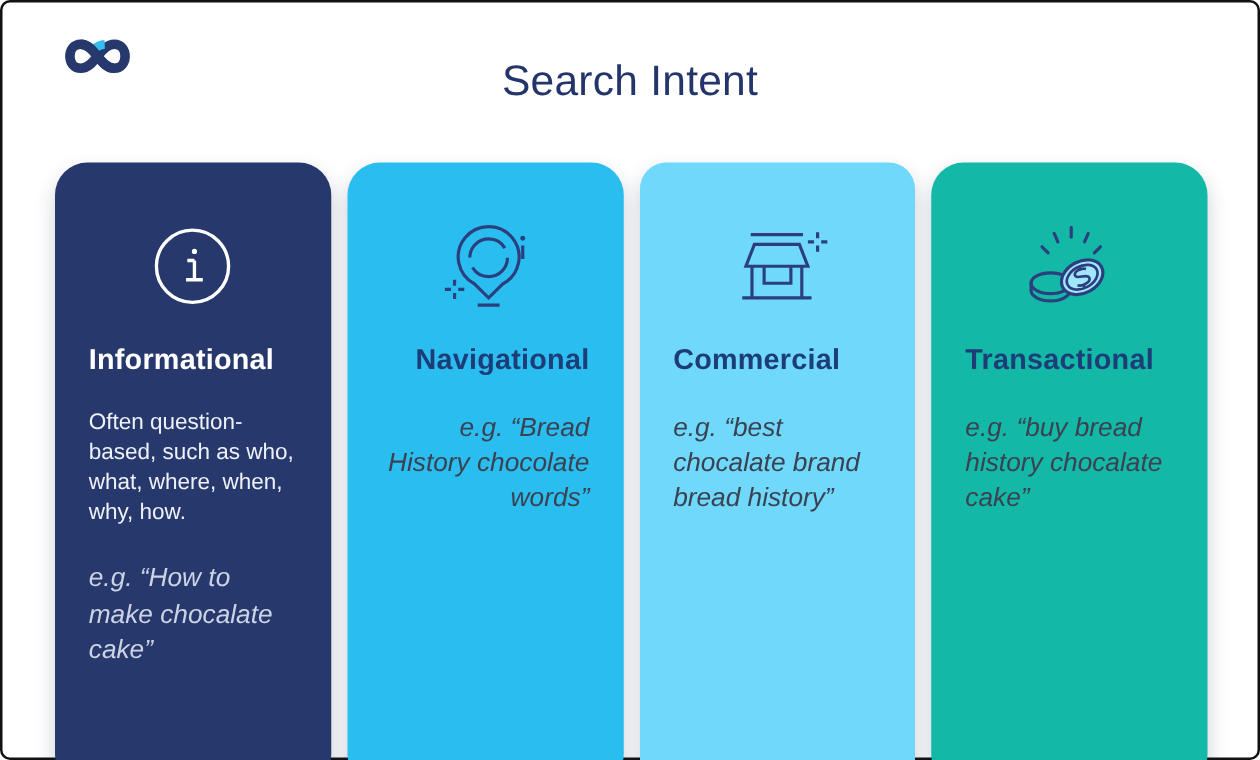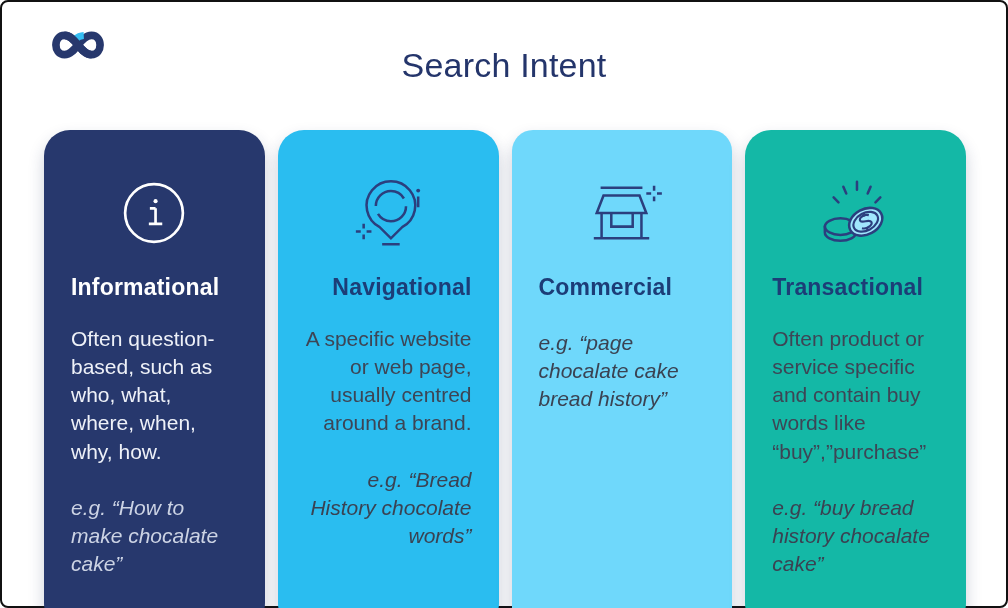--- a/index.html
+++ b/index.html
@@ -42,21 +42,21 @@
   }
   .card-title {
     margin-top: 12px; padding: 0 27px;
     font-size: 23px; font-weight: 600; letter-spacing: 0.2px;
     color: #1c3d77;
   }
   .card--dark .card-title { color: #ffffff; }
   .card-desc {
     margin-top: 24px; padding: 0 27px;
     min-height: 90px;
-    font-size: 21px; line-height: 1.34;
+    font-size: 18px; line-height: 1.34;
     color: #3d4555;
   }
   .card--dark .card-desc { color: #eef1f8; }
   .card-example {
     margin-top: 28px; padding: 0 27px;
     font-size: 21px; line-height: 1.34; font-style: italic;
     color: #3a4252;
   }
   .card--dark .card-example { color: #ccd3e4; }
 </style>
@@ -97,56 +97,54 @@
             <path d="M33.5 52.6 A25 25 0 1 1 56.5 52.6 L45 64 Z"></path>
             <circle cx="45" cy="31" r="15.5" stroke-dasharray="40 8.5"></circle>
             <path d="M73 21 V32"></path>
             <path d="M17 49 V54 M17 60 V65 M9 57 H14 M20 57 H25"></path>
             <path d="M36 70 H54"></path>
           </g>
           <circle cx="73" cy="15" r="2" fill="#2b3f7e"></circle>
         </svg>
       </div>
       <div class="card-title">Navigational</div>
-      <div class="card-desc">A specific website or web page, usually centred around a brand.</div>
       <div class="card-example">e.g. “Bread History chocolate words”</div>
     </div>
 
     <div class="card" style="background-color: rgb(111, 216, 251); border-radius: 21px;">
       <div class="card-icon">
         <svg viewBox="0 0 84 72" width="82" height="70">
           <g fill="none" stroke="#2b3f7e" stroke-width="2.6">
             <path d="M20 10 H63"></path>
             <path d="M23 18 L16 36 H67 L60 18 Z"></path>
             <path d="M21 36 V62 M62 36 V62"></path>
             <path d="M13 62 H70"></path>
             <path d="M31 36 V50 H53 V36"></path>
             <path d="M75 8 V13 M75 19 V24 M67 16 H72 M78 16 H83"></path>
           </g>
         </svg>
       </div>
       <div class="card-title">Commercial</div>
-      <div class="card-example">e.g. “page chocalate cake bread history”</div>
+      <div class="card-example">e.g. “best chocalate brand bread history”</div>
     </div>
 
     <div class="card" style="background-color: #14b8a6;">
       <div class="card-icon">
         <svg viewBox="0 0 84 74" width="82" height="72">
           <g fill="none" stroke="#2b3f7e" stroke-width="2.6" stroke-linecap="round">
             <path d="M24 26 L19 21 M32 17 L29 10 M43 13 V5 M54 17 L57 10 M62 26 L67 21"></path>
             <ellipse cx="26" cy="51" rx="16" ry="8.5"></ellipse>
             <path d="M10 51 v6 a16 8.5 0 0 0 32 0 v-6"></path>
           </g>
           <g transform="rotate(-28 52 46)">
             <ellipse cx="52" cy="46" rx="18" ry="13" fill="#a0e6fd" stroke="#2b3f7e" stroke-width="2.6"></ellipse>
             <ellipse cx="52" cy="46" rx="13.5" ry="9" fill="none" stroke="#2b3f7e" stroke-width="2.2"></ellipse>
             <path d="M58 41.5 C54 38 47 39 47.5 42.5 C48 46 57 45 57 49 C57 52.5 49 53.5 45.5 50" fill="none" stroke="#2b3f7e" stroke-width="2.2"></path>
             <path d="M54 37.5 L53 40.5 M50.5 51.5 L49.5 54.5" fill="none" stroke="#2b3f7e" stroke-width="2.2"></path>
           </g>
         </svg>
       </div>
       <div class="card-title">Transactional</div>
-      <div class="card-desc">Often product or service specific and contain buy words like “buy”,”purchase”</div>
       <div class="card-example">e.g. “buy bread history chocalate cake”</div>
     </div>
 
   </div>
 </div>
 
 </body></html>

